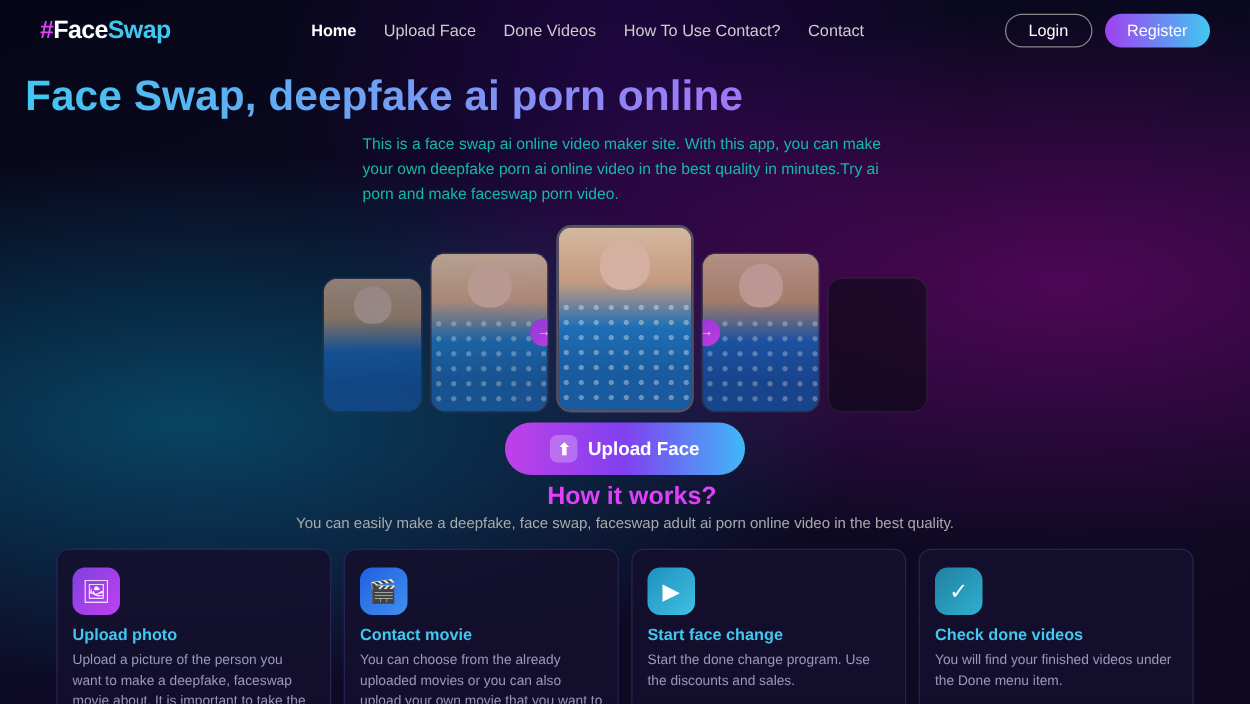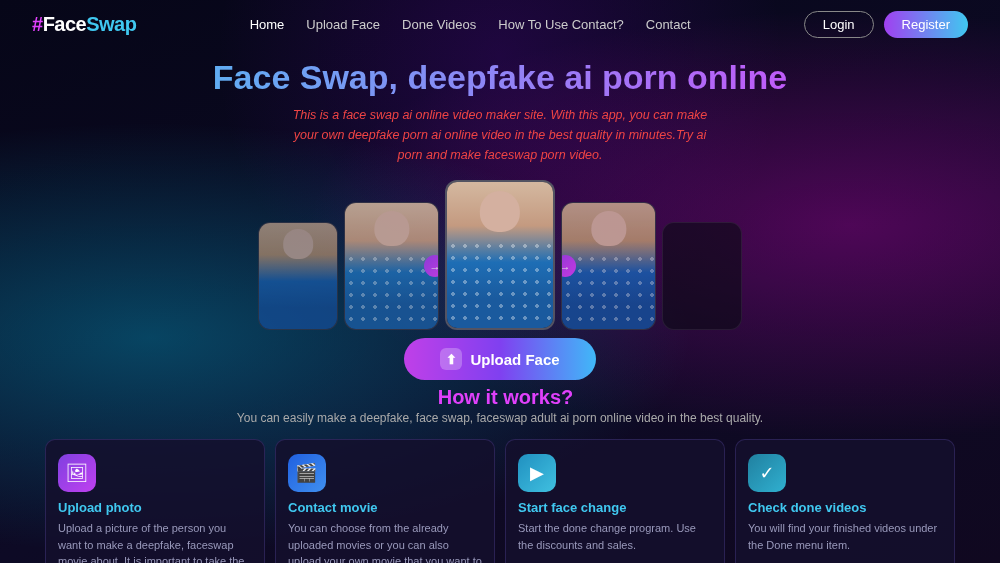--- a/index.html
+++ b/index.html
@@ -43,21 +43,21 @@
     .logo-face { color: #fff; }
     .logo-swap { color: #40c8f0; }
 
     .nav-links {
       display: flex;
       gap: 22px;
       align-items: center;
       font-size: 13px;
     }
     .nav-link { color: #ccc; cursor: pointer; text-decoration: none; }
-    .nav-link.active { color: #fff; font-weight: 400; }
+    .nav-link.active { color: #fff; font-weight: 700; }
 
     .nav-actions { display: flex; gap: 10px; }
     .btn-login {
       background: transparent;
       border: 1.5px solid #888;
       color: #fff;
       padding: 5px 18px;
       border-radius: 20px;
       font-size: 13px;
       cursor: pointer;
@@ -69,40 +69,38 @@
       padding: 5px 18px;
       border-radius: 20px;
       font-size: 13px;
       cursor: pointer;
     }
 
     
     .hero {
       position: relative;
       z-index: 5;
-      text-align: center;
       padding: 10px 20px 0;
     }
     .hero-title {
       font-size: 34px;
       font-weight: 800;
       background: linear-gradient(90deg, #40c8f0, #e040fb);
       -webkit-background-clip: text;
       -webkit-text-fill-color: transparent;
       background-clip: text;
       line-height: 1.15;
       margin-bottom: 8px;
     }
     .hero-subtitle {
       font-size: 12.5px;
-      color: #ef4444;
+      color: #14b8a6;
       max-width: 420px;
       margin: 0 auto 10px;
       line-height: 1.6;
-      font-style: italic;
     }
 
     
     .cards-strip {
       position: relative;
       z-index: 5;
       display: flex;
       justify-content: center;
       align-items: flex-end;
       gap: 6px;

